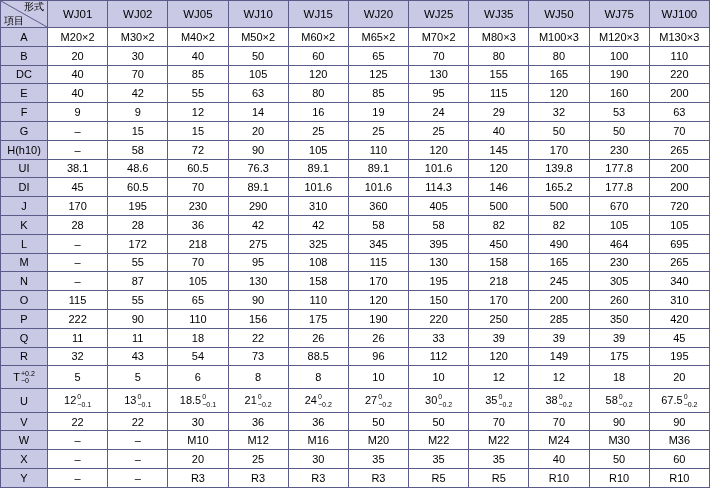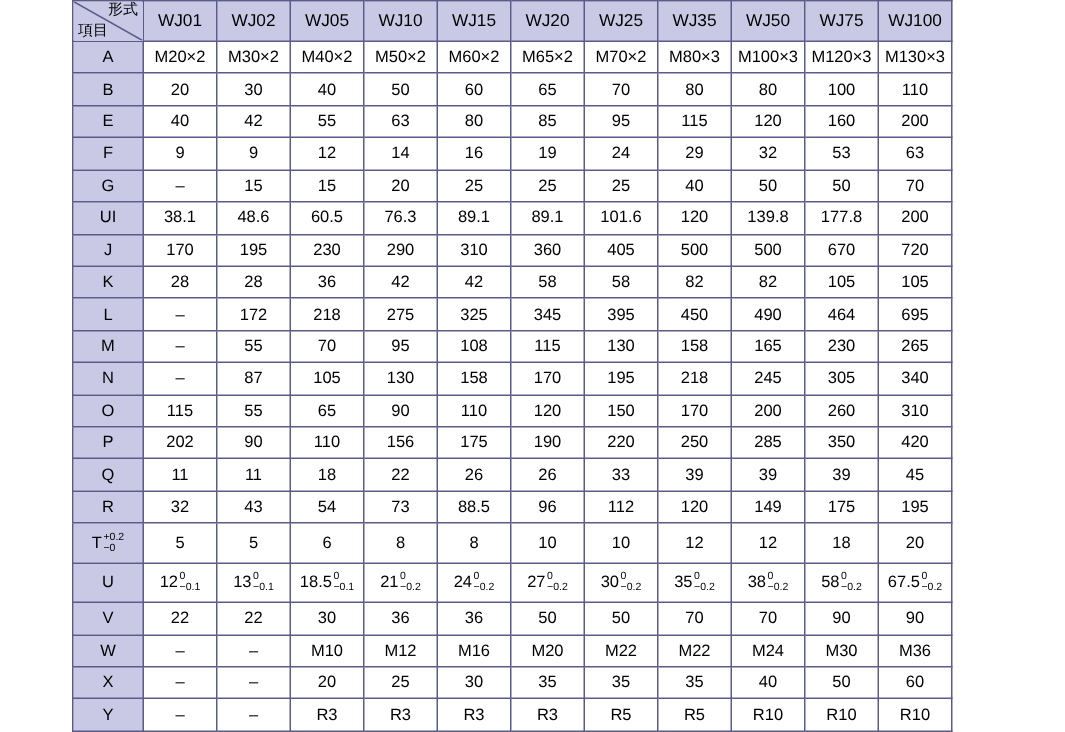--- a/index.html
+++ b/index.html
@@ -8,24 +8,23 @@
     background: #ffffff;
   }
   body {
     width: 710px;
     height: 488px;
     font-family: "Liberation Sans", sans-serif;
     overflow: hidden;
   }
   table.spec {
     border-collapse: collapse;
-    width: 587px;
+    width: 710px;
     height: 488px;
     table-layout: fixed;
-    margin-left: 48px;
   }
   table.spec td, table.spec th {
     border: 1px solid #5b5b8a;
     font-size: 11px;
     text-align: center;
     vertical-align: middle;
     padding: 0;
     color: #000;
     font-weight: normal;
   }
@@ -151,20 +150,34 @@
       <td class="data">60</td>
       <td class="data">65</td>
       <td class="data">70</td>
       <td class="data">80</td>
       <td class="data">80</td>
       <td class="data">100</td>
       <td class="data">110</td>
     </tr>
 
 
+    <tr>
+      <td class="rowlabel">DC</td>
+      <td class="data">40</td>
+      <td class="data">70</td>
+      <td class="data">85</td>
+      <td class="data">105</td>
+      <td class="data">120</td>
+      <td class="data">125</td>
+      <td class="data">130</td>
+      <td class="data">155</td>
+      <td class="data">165</td>
+      <td class="data">190</td>
+      <td class="data">220</td>
+    </tr>
 
 
 
     <tr>
       <td class="rowlabel">E</td>
       <td class="data">40</td>
       <td class="data">42</td>
       <td class="data">55</td>
       <td class="data">63</td>
       <td class="data">80</td>
@@ -199,36 +212,64 @@
       <td class="data">20</td>
       <td class="data">25</td>
       <td class="data">25</td>
       <td class="data">25</td>
       <td class="data">40</td>
       <td class="data">50</td>
       <td class="data">50</td>
       <td class="data">70</td>
     </tr>
 
+    <tr>
+      <td class="rowlabel">H(h10)</td>
+      <td class="data">–</td>
+      <td class="data">58</td>
+      <td class="data">72</td>
+      <td class="data">90</td>
+      <td class="data">105</td>
+      <td class="data">110</td>
+      <td class="data">120</td>
+      <td class="data">145</td>
+      <td class="data">170</td>
+      <td class="data">230</td>
+      <td class="data">265</td>
+    </tr>
 
     <tr>
       <td class="rowlabel">UI</td>
       <td class="data">38.1</td>
       <td class="data">48.6</td>
       <td class="data">60.5</td>
       <td class="data">76.3</td>
       <td class="data">89.1</td>
       <td class="data">89.1</td>
       <td class="data">101.6</td>
       <td class="data">120</td>
       <td class="data">139.8</td>
       <td class="data">177.8</td>
       <td class="data">200</td>
     </tr>
 
+    <tr>
+      <td class="rowlabel">DI</td>
+      <td class="data">45</td>
+      <td class="data">60.5</td>
+      <td class="data">70</td>
+      <td class="data">89.1</td>
+      <td class="data">101.6</td>
+      <td class="data">101.6</td>
+      <td class="data">114.3</td>
+      <td class="data">146</td>
+      <td class="data">165.2</td>
+      <td class="data">177.8</td>
+      <td class="data">200</td>
+    </tr>
 
     <tr>
       <td class="rowlabel">J</td>
       <td class="data">170</td>
       <td class="data">195</td>
       <td class="data">230</td>
       <td class="data">290</td>
       <td class="data">310</td>
       <td class="data">360</td>
       <td class="data">405</td>
@@ -308,21 +349,21 @@
       <td class="data">120</td>
       <td class="data">150</td>
       <td class="data">170</td>
       <td class="data">200</td>
       <td class="data">260</td>
       <td class="data">310</td>
     </tr>
 
     <tr>
       <td class="rowlabel">P</td>
-      <td class="data">202</td>
+      <td class="data">222</td>
       <td class="data">90</td>
       <td class="data">110</td>
       <td class="data">156</td>
       <td class="data">175</td>
       <td class="data">190</td>
       <td class="data">220</td>
       <td class="data">250</td>
       <td class="data">285</td>
       <td class="data">350</td>
       <td class="data">420</td>

